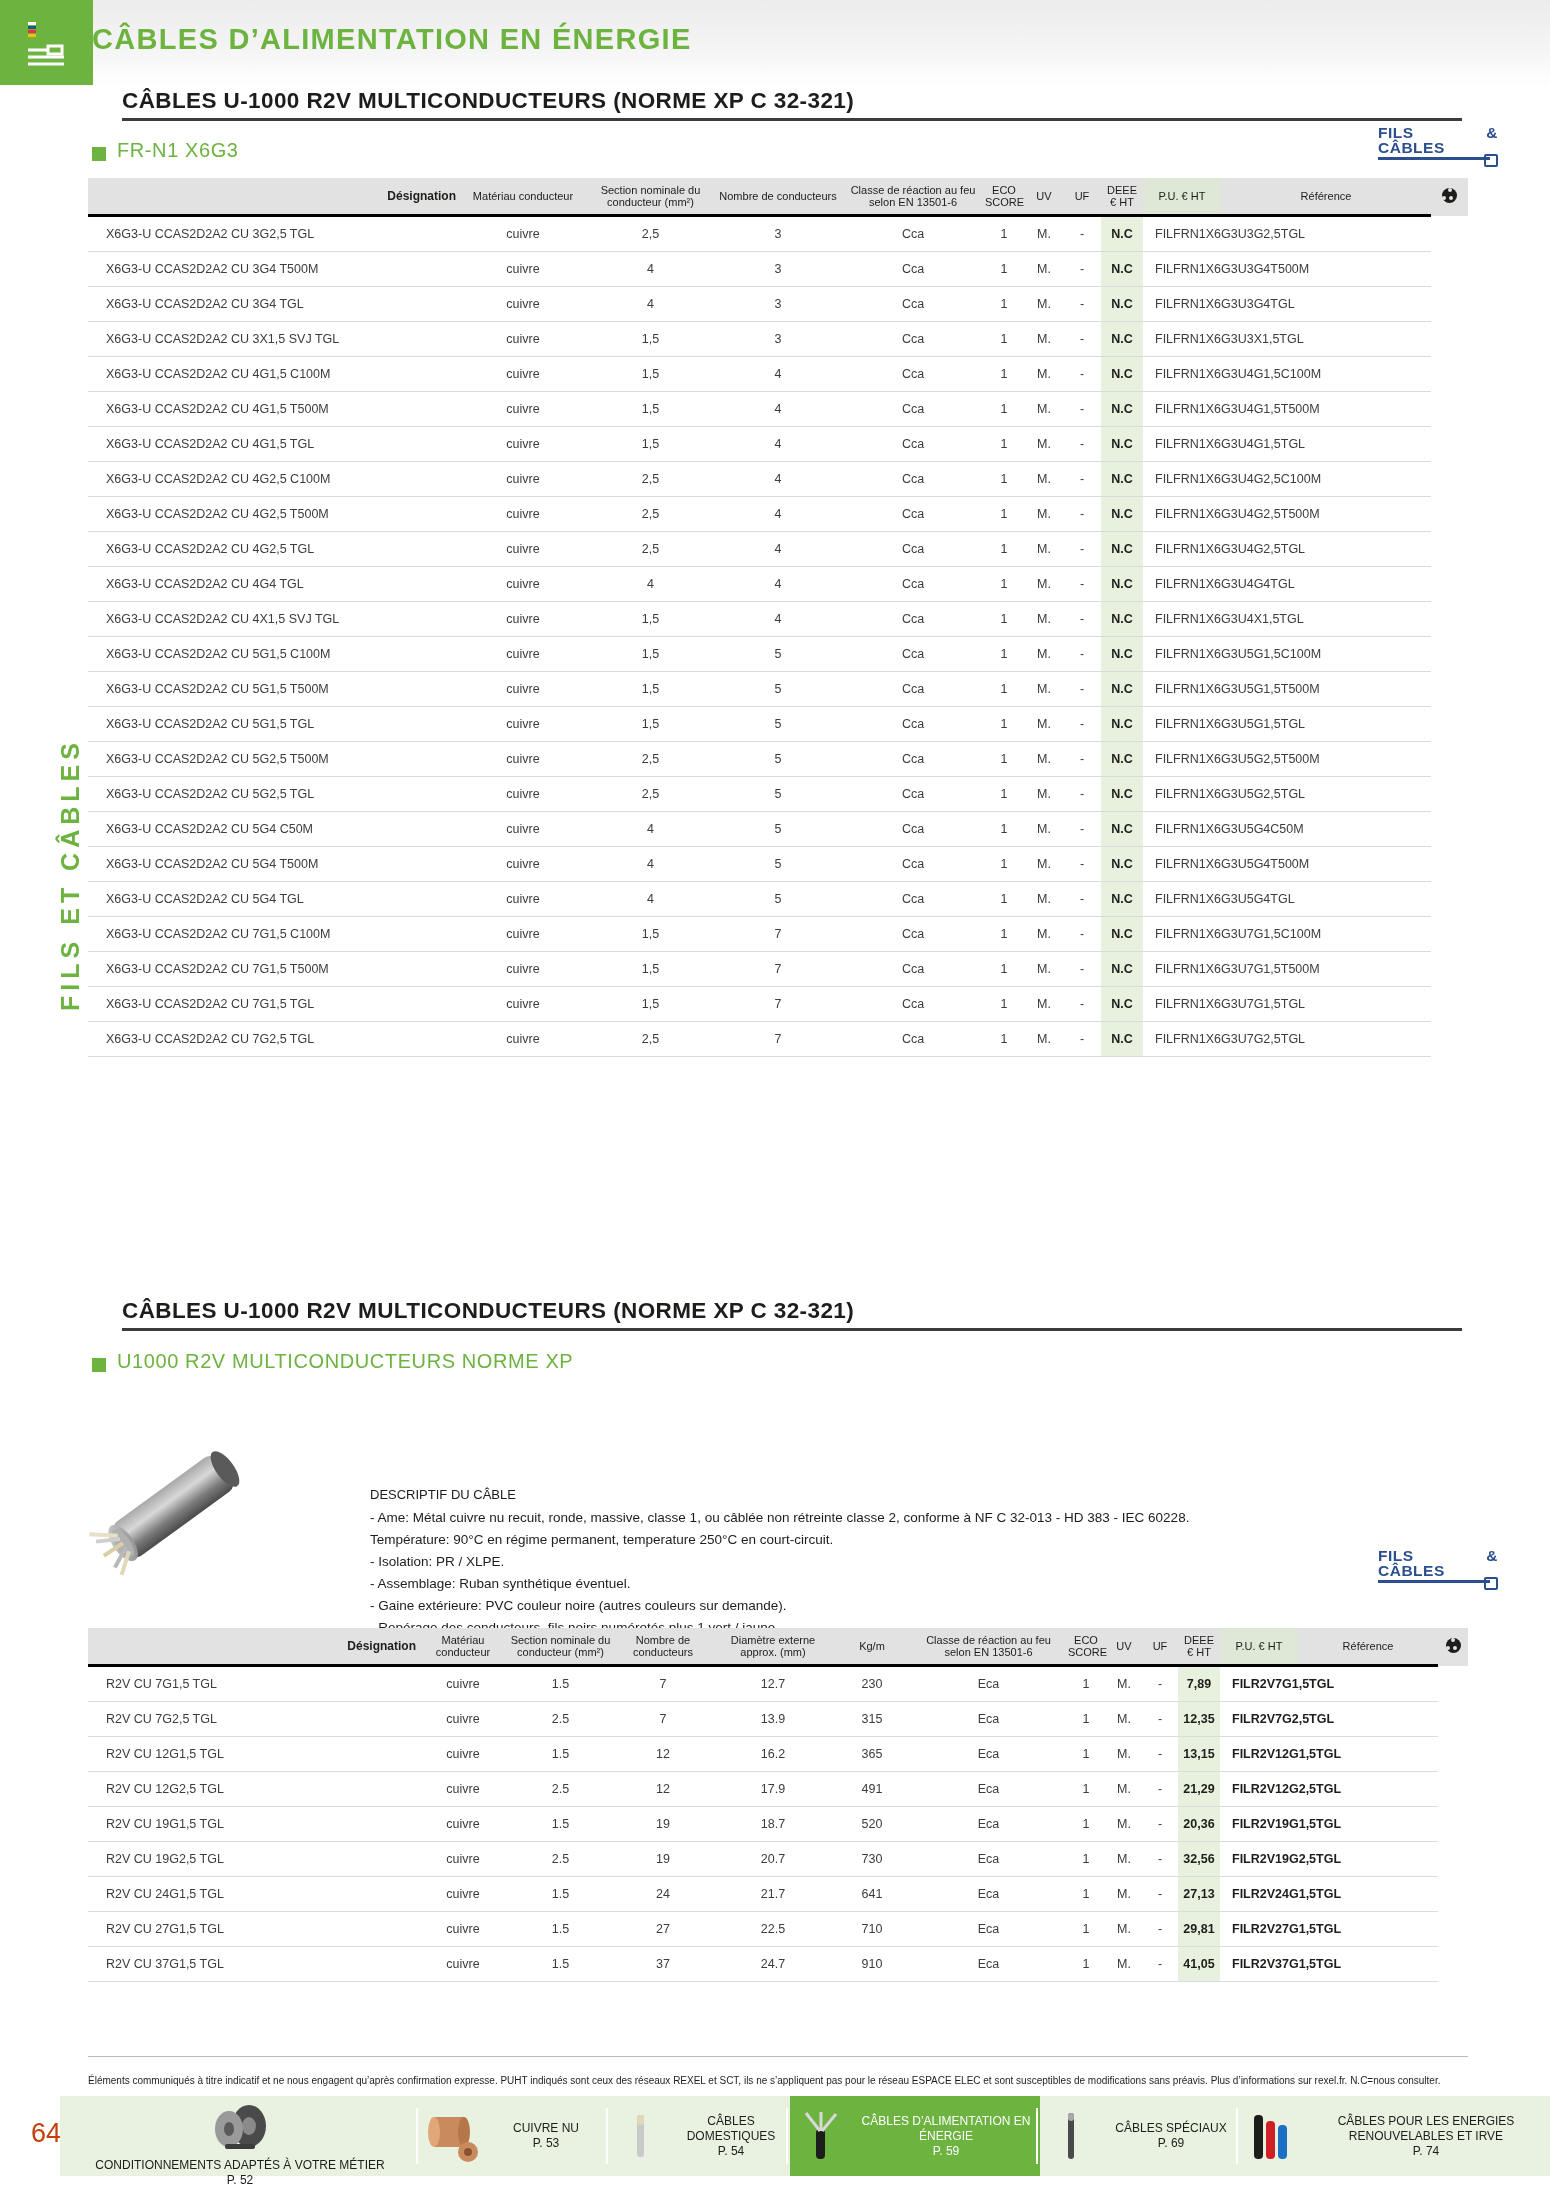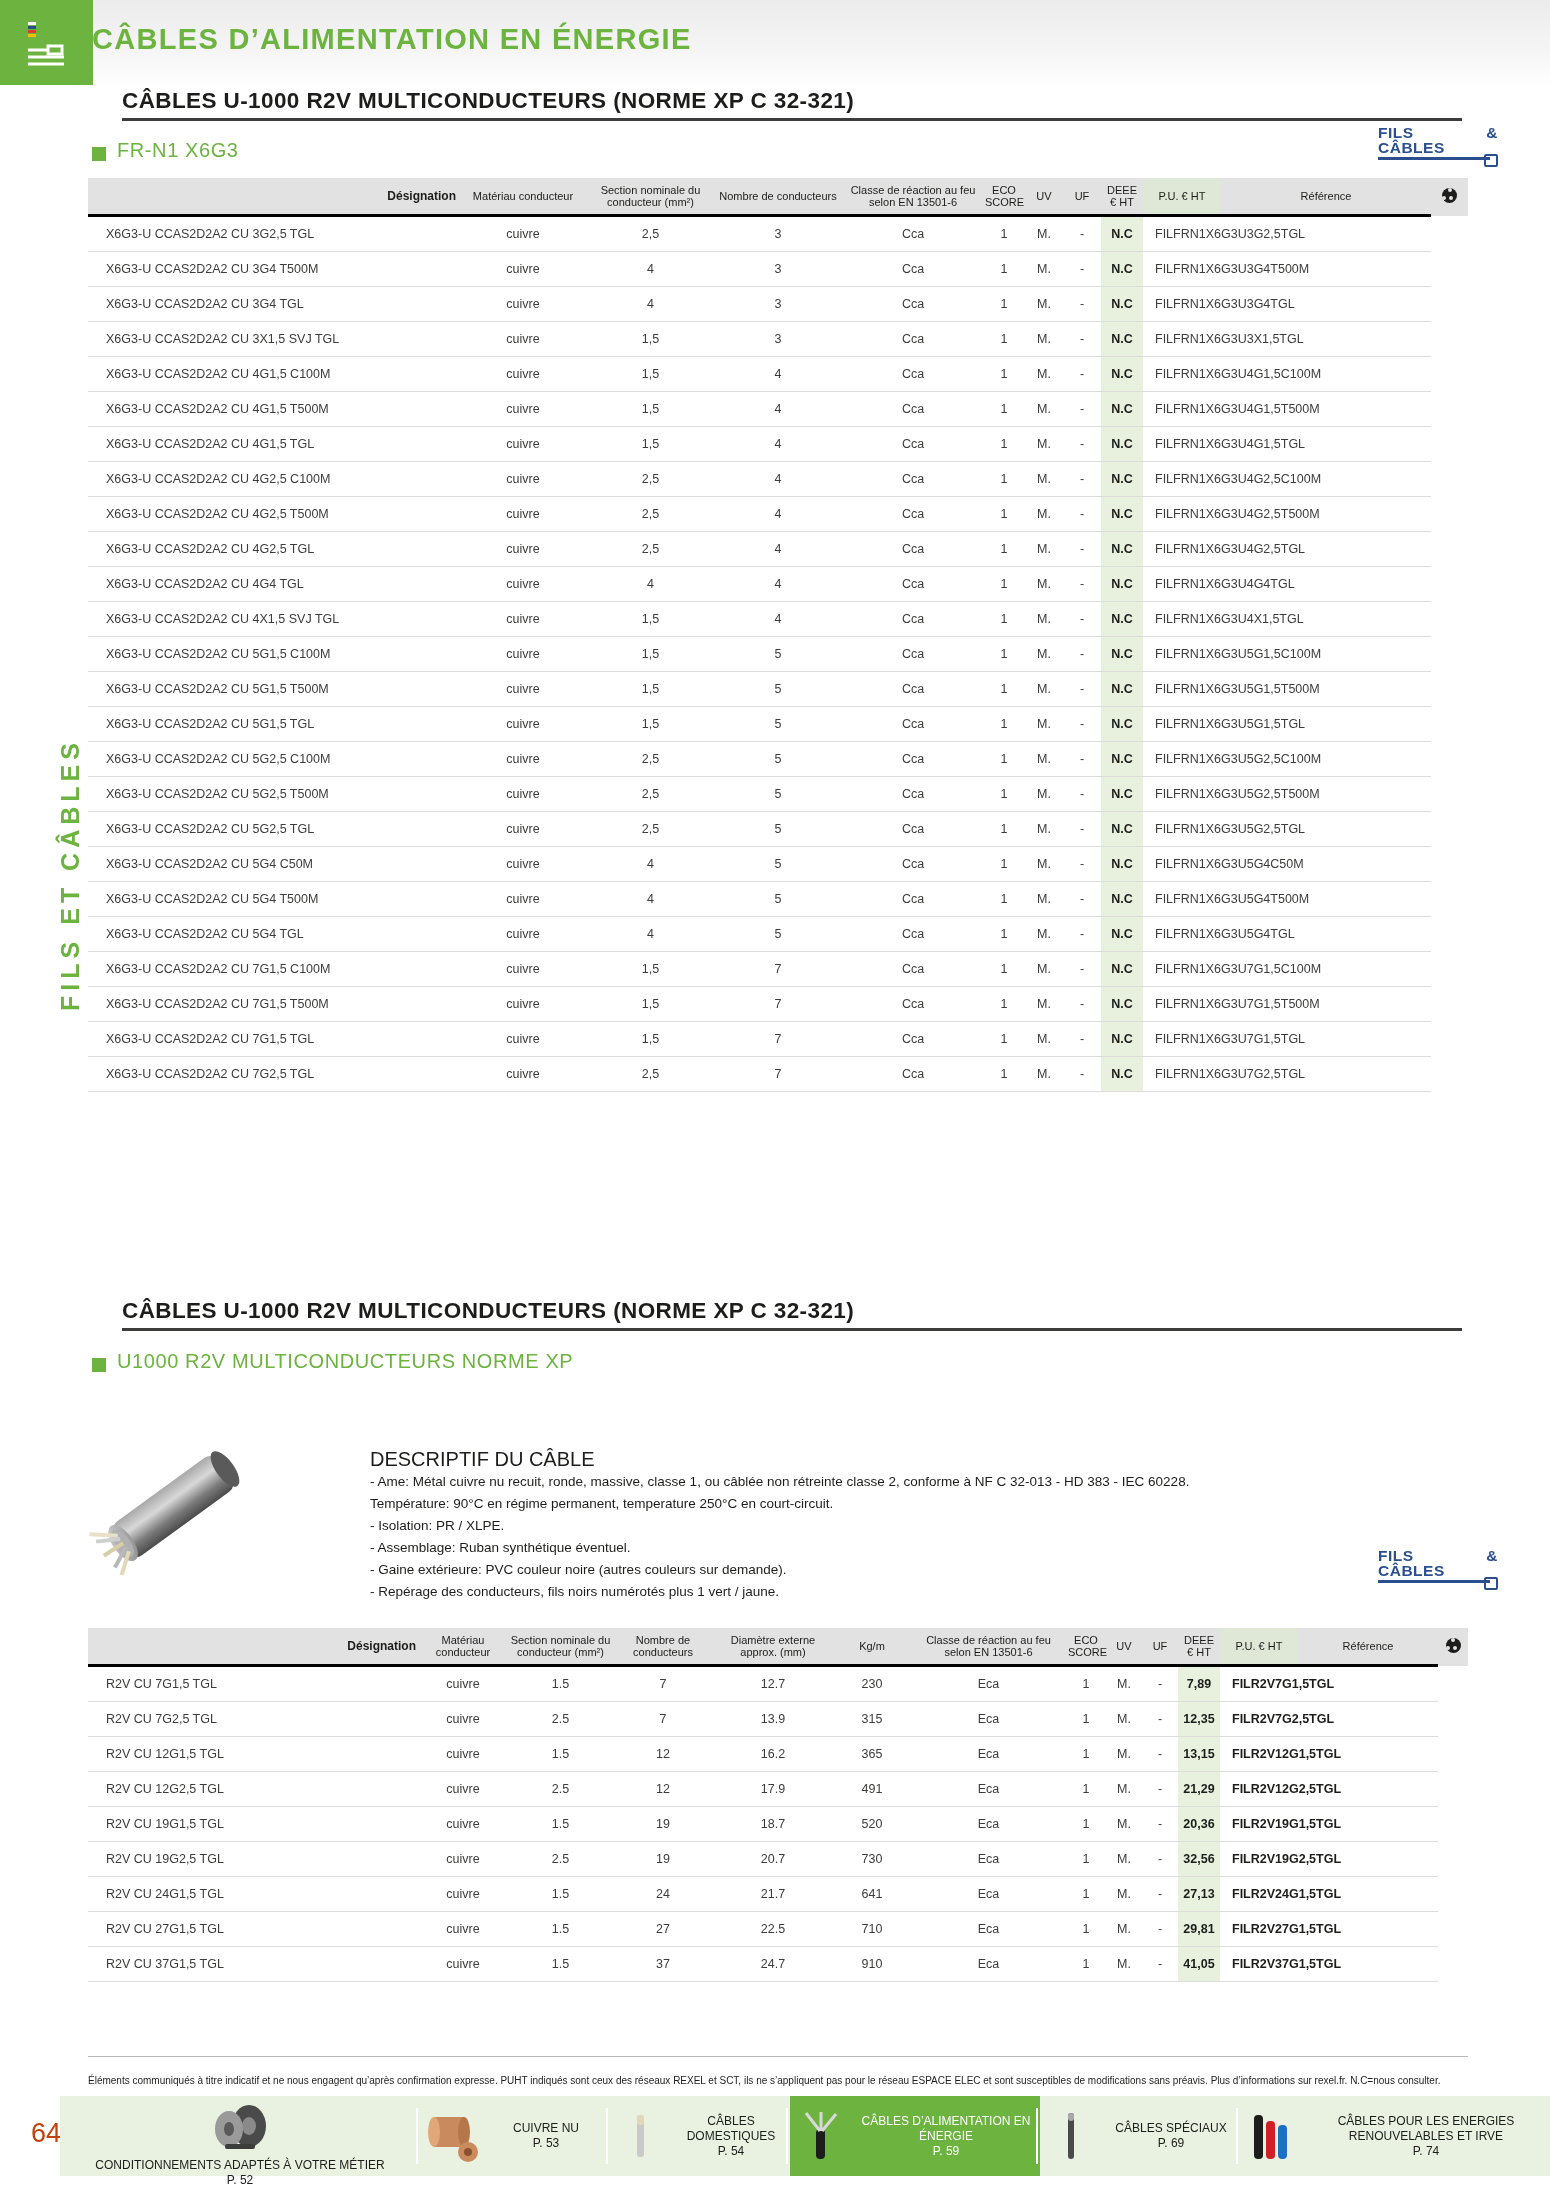--- a/index.html
+++ b/index.html
@@ -129,21 +129,21 @@
   
   .cable-photo{
     position:absolute;left:88px;top:1430px;width:170px;height:155px;
   }
 
   
   .desc-block{
     position:absolute;left:370px;top:1448px;width:860px;
     font-size:13.5px;line-height:22px;color:#1d1d1b;
   }
-  .desc-block .dt{font-size:20px;margin-bottom:1px;}
+  .desc-block .dt{font-size:13px;margin-bottom:1px;margin-top:36px;}
 
   
   .footnote{
     position:absolute;left:88px;top:2074px;width:1380px;
     font-size:10px;color:#1d1d1b;line-height:13px;
   }
   .foot-rule{
     position:absolute;left:88px;top:2056px;width:1380px;height:1px;background:#b9b9b9;
   }
 
@@ -424,33 +424,20 @@
           <td class="desig">X6G3-U CCAS2D2A2 CU 5G1,5 TGL</td>
           <td>cuivre</td>
           <td>1,5</td>
           <td>5</td>
           <td>Cca</td>
           <td>1</td>
           <td>M.</td>
           <td>-</td>
           <td class="price">N.C</td>
           <td class="ref">FILFRN1X6G3U5G1,5TGL</td>
-          <td></td>
-        </tr>
-        <tr>
-          <td class="desig">X6G3-U CCAS2D2A2 CU 5G2,5 C100M</td>
-          <td>cuivre</td>
-          <td>2,5</td>
-          <td>5</td>
-          <td>Cca</td>
-          <td>1</td>
-          <td>M.</td>
-          <td>-</td>
-          <td class="price">N.C</td>
-          <td class="ref">FILFRN1X6G3U5G2,5C100M</td>
           <td></td>
         </tr>
         <tr>
           <td class="desig">X6G3-U CCAS2D2A2 CU 5G2,5 T500M</td>
           <td>cuivre</td>
           <td>2,5</td>
           <td>5</td>
           <td>Cca</td>
           <td>1</td>
           <td>M.</td>

